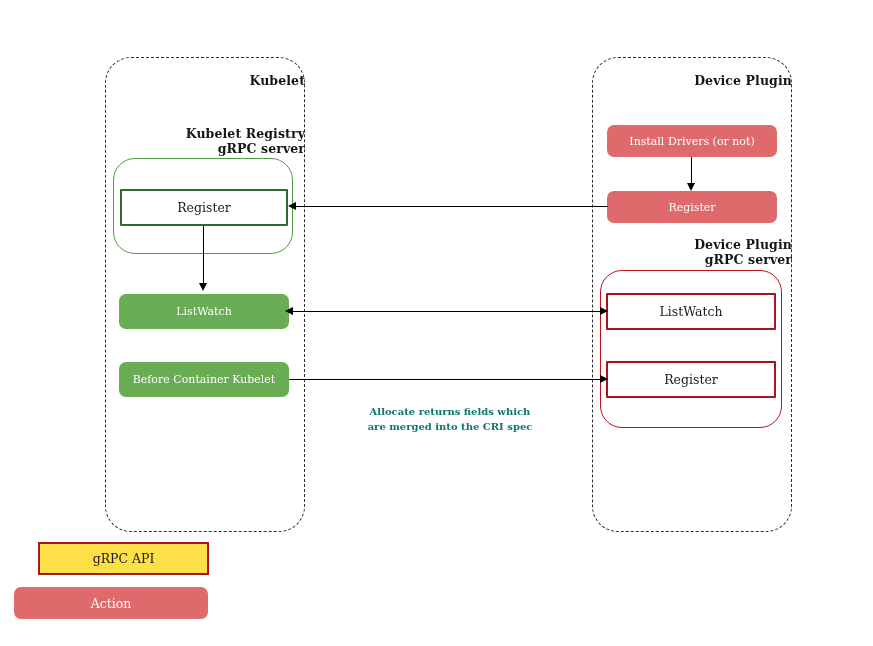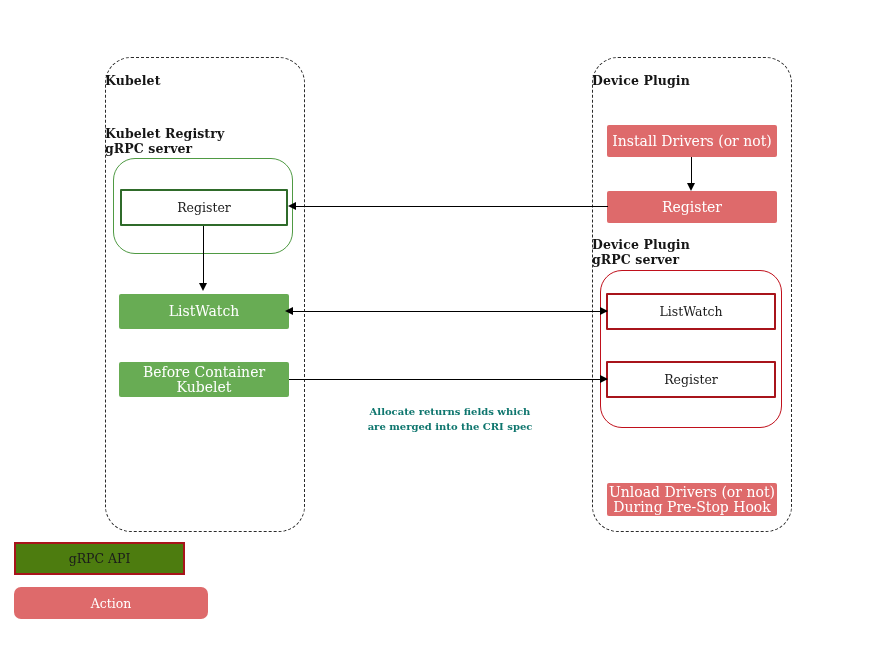--- a/index.html
+++ b/index.html
@@ -21,21 +21,21 @@
     position: absolute;
     border: 1.6px dashed #2b2b2b;
     border-radius: 26px;
     background: transparent;
     box-sizing: border-box;
   }
 
   
   .heading {
     position: absolute;
-    text-align: left;
+    text-align: right;
     font-weight: bold;
     color: #161616;
     font-size: 12.5px;
     line-height: 14.5px;
     letter-spacing: 0.1px;
     white-space: pre-line;
   }
 
   
   .group-frame {
@@ -59,26 +59,26 @@
     color: #1b1b1b;
     border-radius: 1px;
   }
   .api-box.green { border: 2.6px solid #2f6b2a; }
   .api-box.red   { border: 2.6px solid #a8141b; }
 
   
   .action-box {
     position: absolute;
     box-sizing: border-box;
-    border-radius: 2px;
+    border-radius: 7px;
     display: flex;
     align-items: center;
     justify-content: center;
     text-align: center;
-    font-size: 14px;
+    font-size: 11px;
     line-height: 15px;
     color: #ffffff;
     white-space: pre-line;
   }
   .action-box.green { background: #68ac54; }
   .action-box.red   { background: #de6a6b; }
 
   
   .conn {
     position: absolute;
@@ -116,27 +116,28 @@
     line-height: 15px;
     color: #0f766e;
     text-align: center;
     white-space: pre-line;
   }
 
   
   .legend-api {
     position: absolute;
     box-sizing: border-box;
-    background: #4d7c0f;
+    background: #fde047;
     border: 2.6px solid #a8141b;
     display: flex;
     align-items: center;
     justify-content: center;
     font-size: 12.5px;
     color: #1b1b1b;
+    margin-left: 24px;
   }
   .legend-action {
     position: absolute;
     box-sizing: border-box;
     background: #de6a6b;
     border-radius: 7px;
     display: flex;
     align-items: center;
     justify-content: center;
     font-size: 12.5px;
@@ -179,22 +180,20 @@
 
   <div class="heading" style="left:592px; top:238px; width:200px;">Device Plugin
 gRPC server</div>
 
   <div class="group-frame red" style="left:600px; top:270px; width:182px; height:158px;"></div>
 
   <div class="api-box red" style="left:606px; top:293px; width:170px; height:37px;">ListWatch</div>
 
   <div class="api-box red" style="left:606px; top:361px; width:170px; height:37px;">Register</div>
 
-  <div class="action-box red" style="left:607px; top:483px; width:170px; height:33px;">Unload Drivers (or not)
-During Pre-Stop Hook</div>
 
   <div class="conn h" style="left:290px; top:206px; width:318px;"></div>
   <div class="arrowhead left" style="left:288px; top:202px;"></div>
 
   <div class="conn h" style="left:290px; top:311px; width:317px;"></div>
   <div class="arrowhead left" style="left:285px; top:307px;"></div>
   <div class="arrowhead right" style="left:600px; top:307px;"></div>
 
   <div class="conn h" style="left:289px; top:379px; width:318px;"></div>
   <div class="arrowhead right" style="left:600px; top:375px;"></div>

